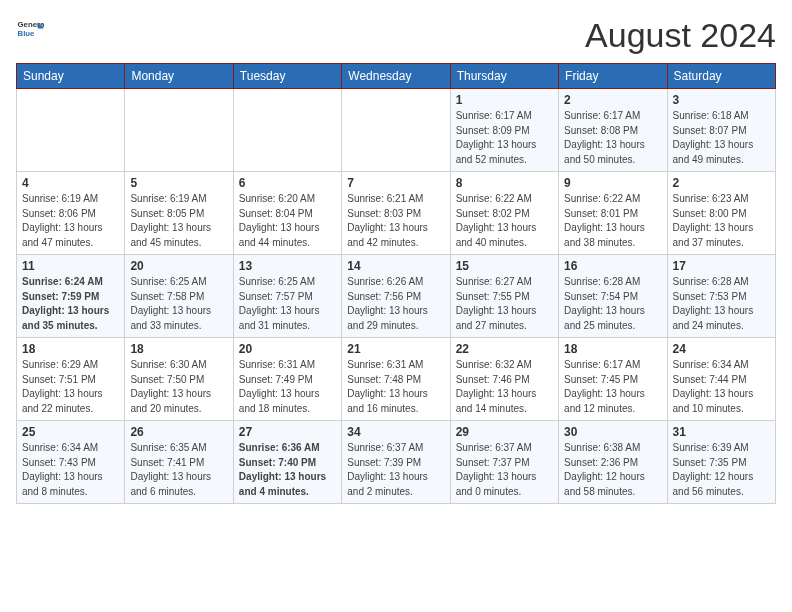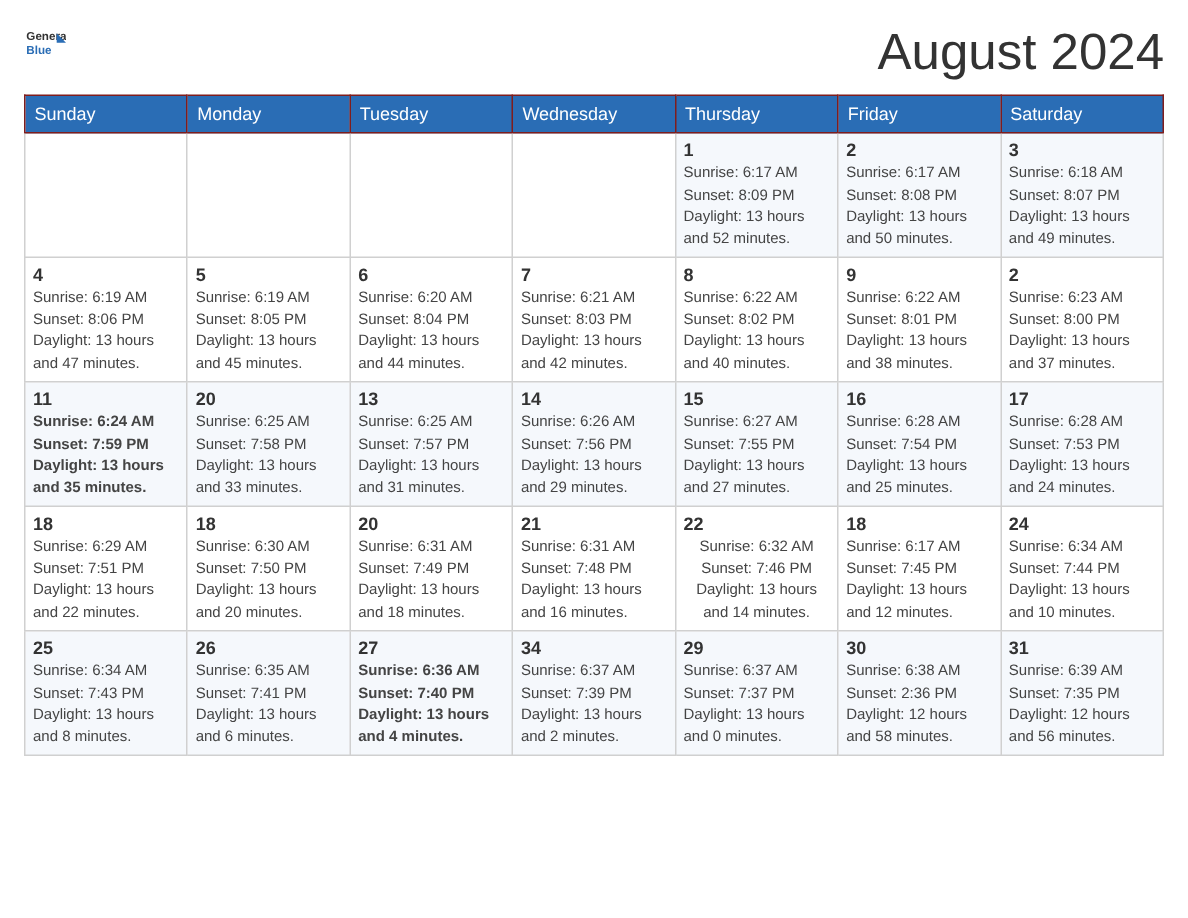--- a/index.html
+++ b/index.html
@@ -264,21 +264,21 @@
         </td>
         <td>
           <span class="day-number">21</span>
           <div class="day-info" style="white-space: pre-line;">Sunrise: 6:31 AM
 Sunset: 7:48 PM
 Daylight: 13 hours
 and 16 minutes.</div>
         </td>
         <td>
           <span class="day-number">22</span>
-          <div class="day-info" style="white-space: pre-line; text-align: center;">Sunrise: 6:32 AM
+          <div class="day-info" style="white-space: pre-line;">Sunrise: 6:32 AM
 Sunset: 7:46 PM
 Daylight: 13 hours
 and 14 minutes.</div>
         </td>
         <td>
           <span class="day-number">18</span>
           <div class="day-info" style="white-space: pre-line;">Sunrise: 6:17 AM
 Sunset: 7:45 PM
 Daylight: 13 hours
 and 12 minutes.</div>

